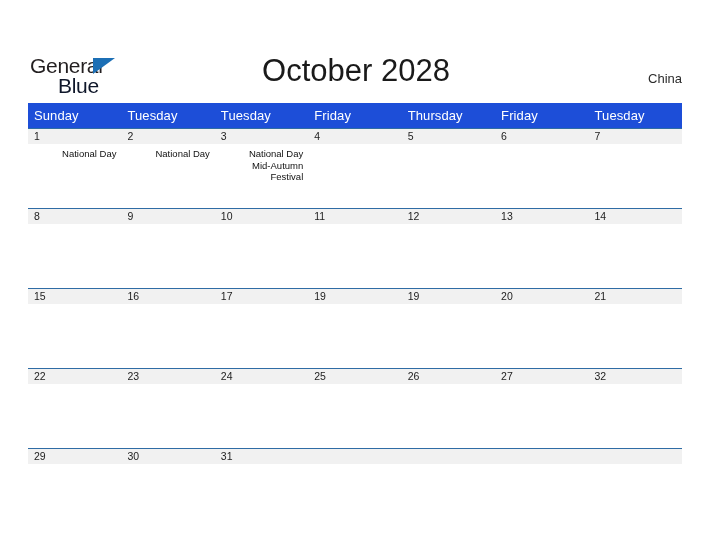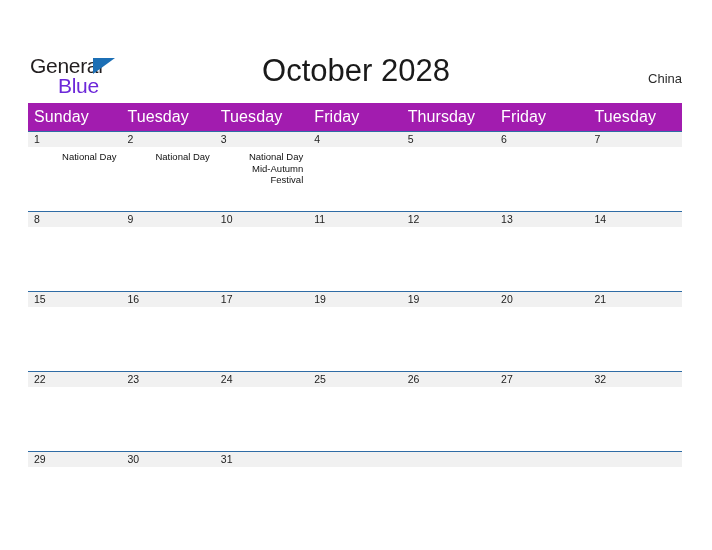--- a/index.html
+++ b/index.html
@@ -57,21 +57,21 @@
     height: 0;
     border-left: 22px solid #1c6fb5;
     border-bottom: 16px solid transparent;
   }
   .logo-row2 {
     position: absolute;
     left: 28px;
     top: 20px;
     font-size: 21px;
     letter-spacing: -0.3px;
-    color: #6d28d9;
+    color: #0f172a;
     font-family: "Liberation Sans", sans-serif;
   }
 
   .cal-title {
     position: absolute;
     left: 0;
     top: 28px;
     width: 712px;
     text-align: center;
     font-size: 31px;
@@ -98,23 +98,23 @@
   }
 
   table.cal {
     border-collapse: collapse;
     table-layout: fixed;
     width: 654px;
   }
   table.cal col { width: 93.43px; }
 
   thead th {
-    background: #a21caf;
+    background: #1d4ed8;
     color: #ffffff;
-    font-size: 16px;
+    font-size: 13px;
     font-weight: normal;
     text-align: left;
     padding: 5px 0 5px 6px;
     height: 10px;
     vertical-align: middle;
     letter-spacing: 0.1px;
   }
 
   td.daycell {
     vertical-align: top;

